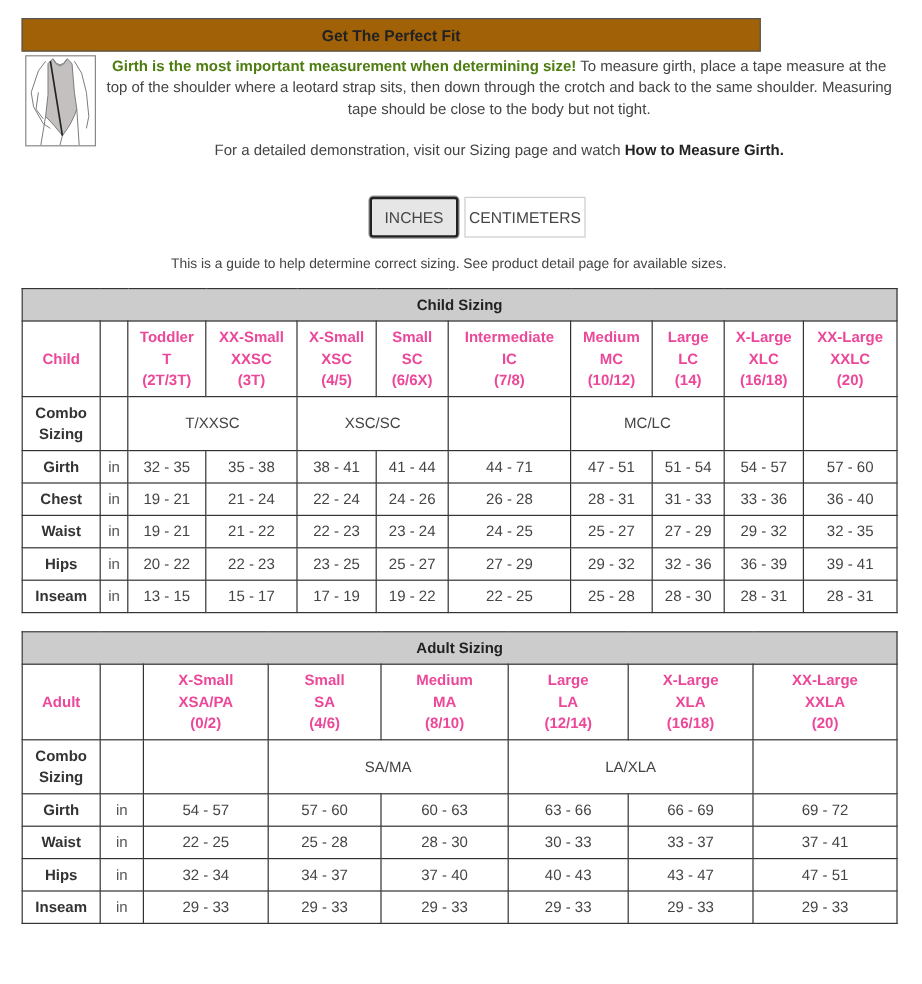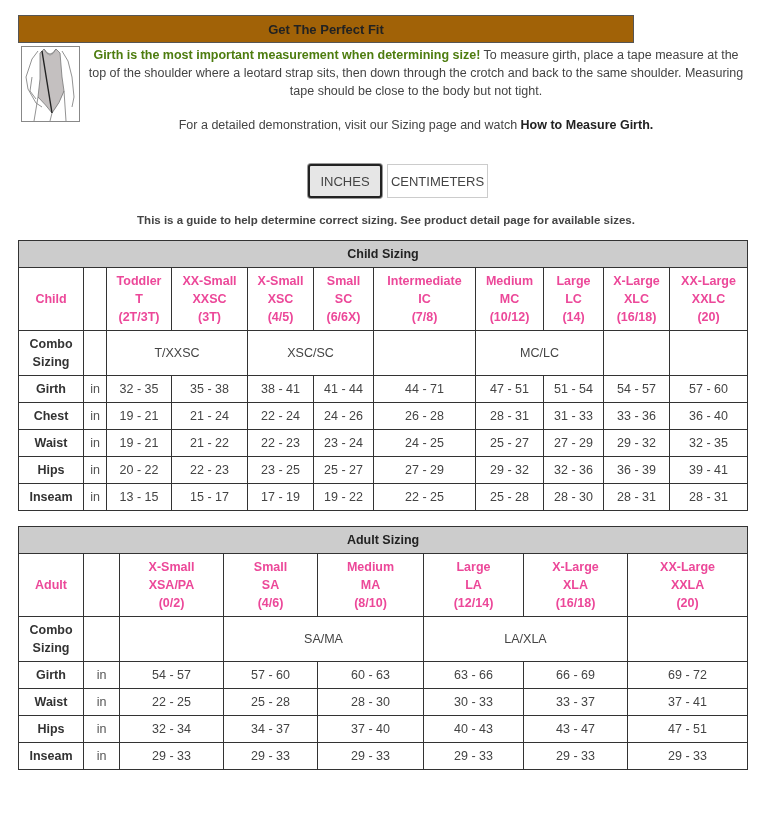--- a/index.html
+++ b/index.html
@@ -35,22 +35,22 @@
     height: 34px; font-size: 13px; font-family: "Liberation Sans", sans-serif;
     color: #444; background: #fff; border: 1px solid #ccc; padding: 0 12px;
     display: flex; align-items: center; justify-content: center; cursor: pointer;
   }
   .unit-btn.active {
     background: #e6e6e6; border: 2px solid #222; border-radius: 3px;
     box-shadow: 0 0 0 1px #999; width: 74px;
   }
   .unit-btn.cm { width: 101px; }
   .guide {
-    position: absolute; left: 22px; top: 214px; width: 728px;
-    font-size: 11.5px; color: #444; text-align: center; font-weight: bold;
+    position: absolute; left: 10px; top: 214px; width: 728px;
+    font-size: 11.5px; color: #444; text-align: center;
   }
   table.size {
     position: absolute; left: 18px; width: 729px;
     border-collapse: collapse; table-layout: fixed;
     font-size: 12.5px; color: #444;
   }
   table.size td, table.size th {
     border: 1px solid #333; text-align: center; vertical-align: middle; padding: 0;
   }
   table.size th.title {

